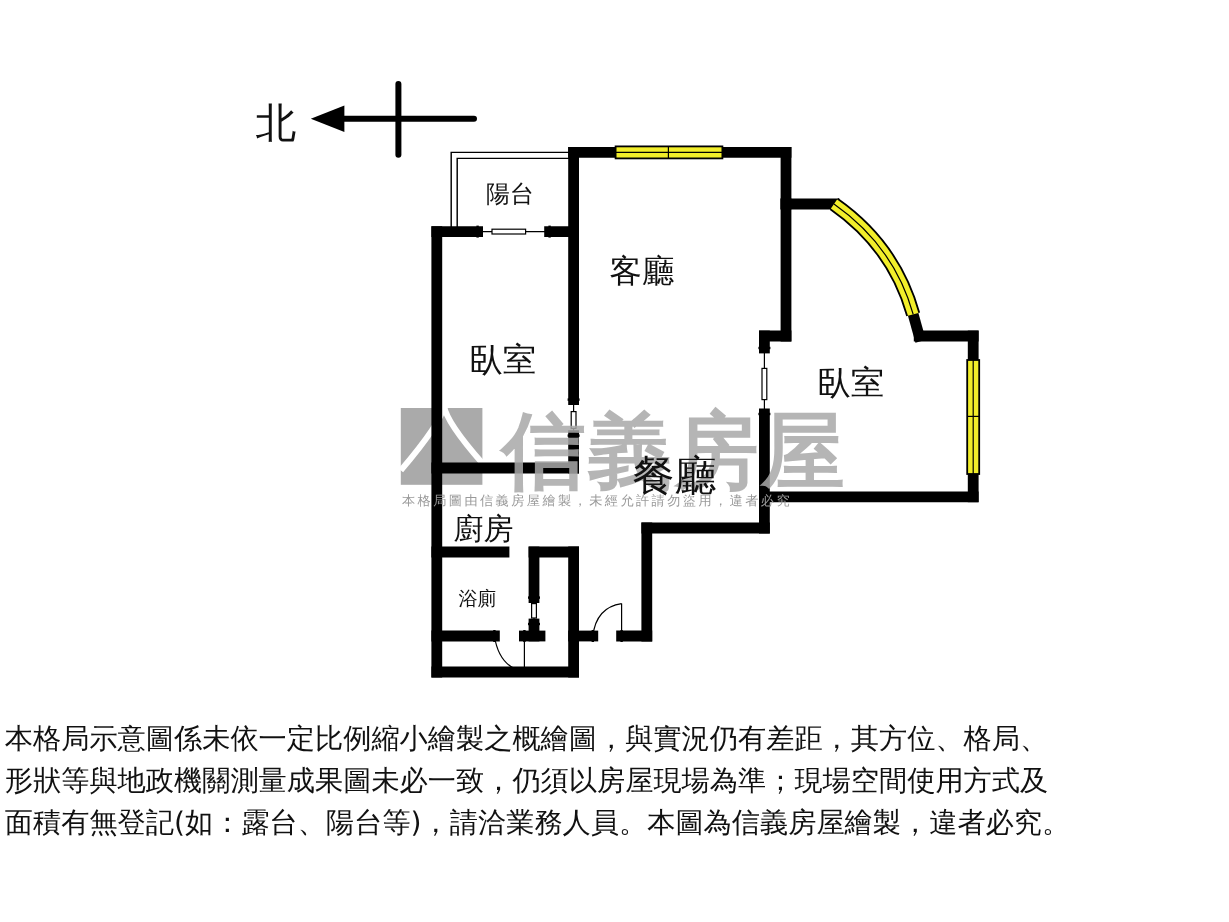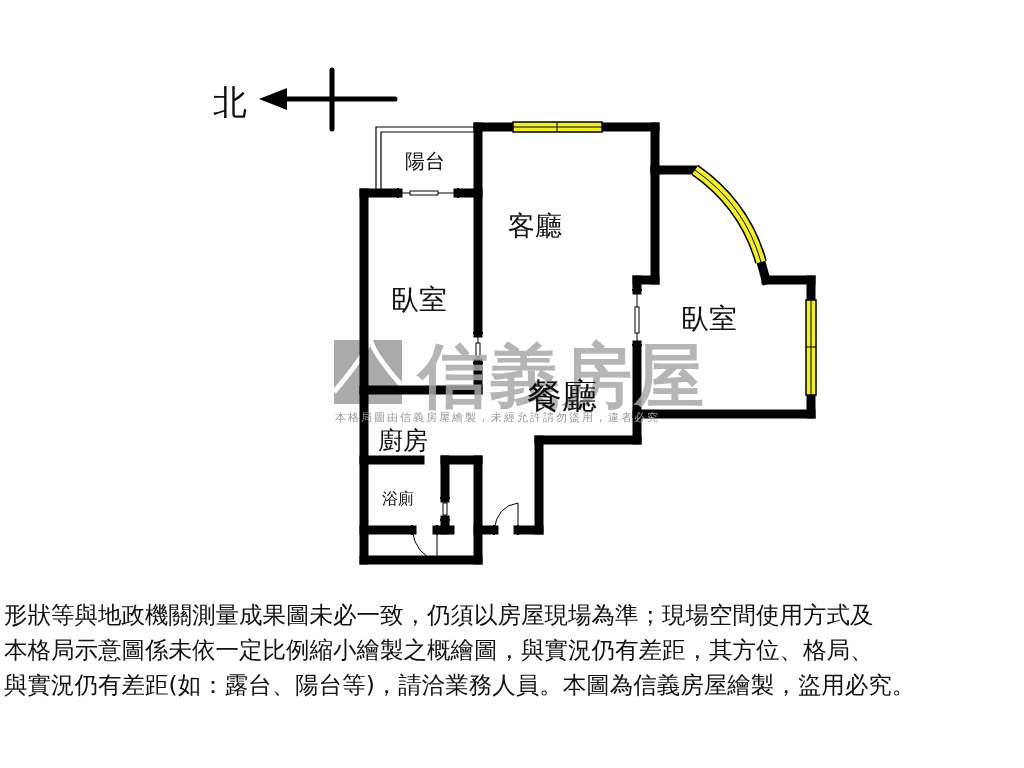--- a/index.html
+++ b/index.html
@@ -140,16 +140,16 @@
 
 <div class="room-label" style="left:405px;top:148px;font-size:20px;">陽台</div>
 <div class="room-label" style="left:508px;top:208px;font-size:27px;">客廳</div>
 <div class="room-label" style="left:391px;top:281px;font-size:28px;">臥室</div>
 <div class="room-label" style="left:681px;top:300px;font-size:28px;">臥室</div>
 <div class="room-label" style="left:527px;top:373px;font-size:35px;">餐廳</div>
 <div class="room-label" style="left:378px;top:412px;font-size:25px;margin-top:12px;">廚房</div>
 <div class="room-label" style="left:382px;top:489px;font-size:16px;">浴廁</div>
 
 <div class="disclaimer">
+  <div>本格局示意圖係未依一定比例縮小繪製之概繪圖，與實況仍有差距，其方位、格局、</div>
   <div>形狀等與地政機關測量成果圖未必一致，仍須以房屋現場為準；現場空間使用方式及</div>
-  <div>本格局示意圖係未依一定比例縮小繪製之概繪圖，與實況仍有差距，其方位、格局、</div>
-  <div>與實況仍有差距(如：露台、陽台等)，請洽業務人員。本圖為信義房屋繪製，盜用必究。</div>
+  <div>面積有無登記(如：露台、陽台等)，請洽業務人員。本圖為信義房屋繪製，違者必究。</div>
 </div>
 
 </body></html>

